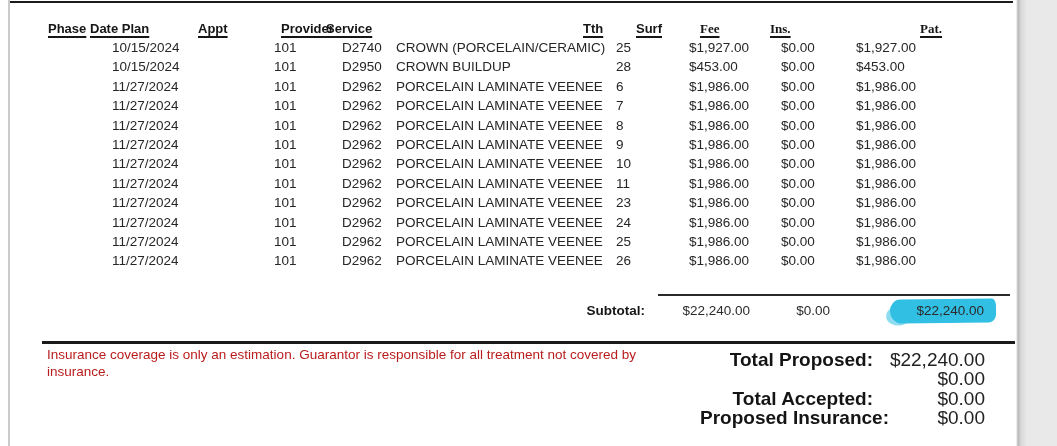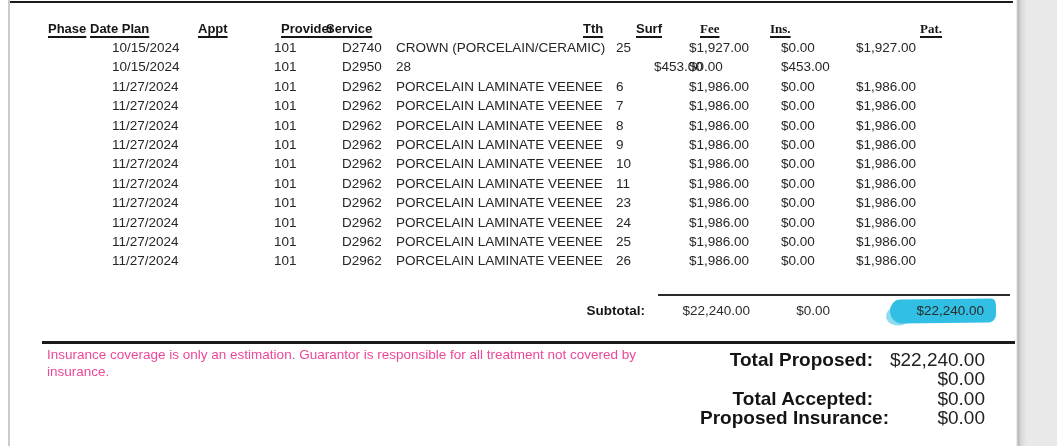--- a/index.html
+++ b/index.html
@@ -44,21 +44,21 @@
     z-index:1;
   }
   .highlight::before{
     content:"";position:absolute;left:-4px;top:6px;width:26px;height:20px;
     background:inherit;opacity:.55;border-radius:50% 40% 50% 60%;transform:rotate(-14deg);
   }
   .sub.pat-val{z-index:2;}
 
   
   .thick-rule{position:absolute;left:42px;top:341px;width:973px;height:3px;background:#1a1a1a;}
-  .disclaimer{position:absolute;left:47px;top:347px;width:620px;font-size:13.5px;line-height:16.5px;color:#ec4899;}
+  .disclaimer{position:absolute;left:47px;top:347px;width:620px;font-size:13.5px;line-height:16.5px;color:#b91c1c;}
   .totals{position:absolute;left:700px;top:350px;width:285px;}
   .totals .trow{display:flex;height:19.4px;line-height:19.4px;font-size:19px;white-space:nowrap;}
   .totals .tlabel{width:173px;text-align:right;font-weight:bold;color:#141414;}
   .totals .tval{flex:1;text-align:right;color:#222222;}
 </style>
 </head>
 <body>
 
 <div class="sheet">
 
@@ -91,20 +91,21 @@
       <span class="num">$0.00</span>
       <span class="num">$1,927.00</span>
     </div>
 
     <div class="body-row">
       <span></span>
       <span>10/15/2024</span>
       <span></span>
       <span>101</span>
       <span>D2950</span>
+      <span>CROWN BUILDUP</span>
       <span class="tth">28</span>
       <span></span>
       <span class="num">$453.00</span>
       <span class="num">$0.00</span>
       <span class="num">$453.00</span>
     </div>
 
     <div class="body-row">
       <span></span>
       <span>11/27/2024</span>

